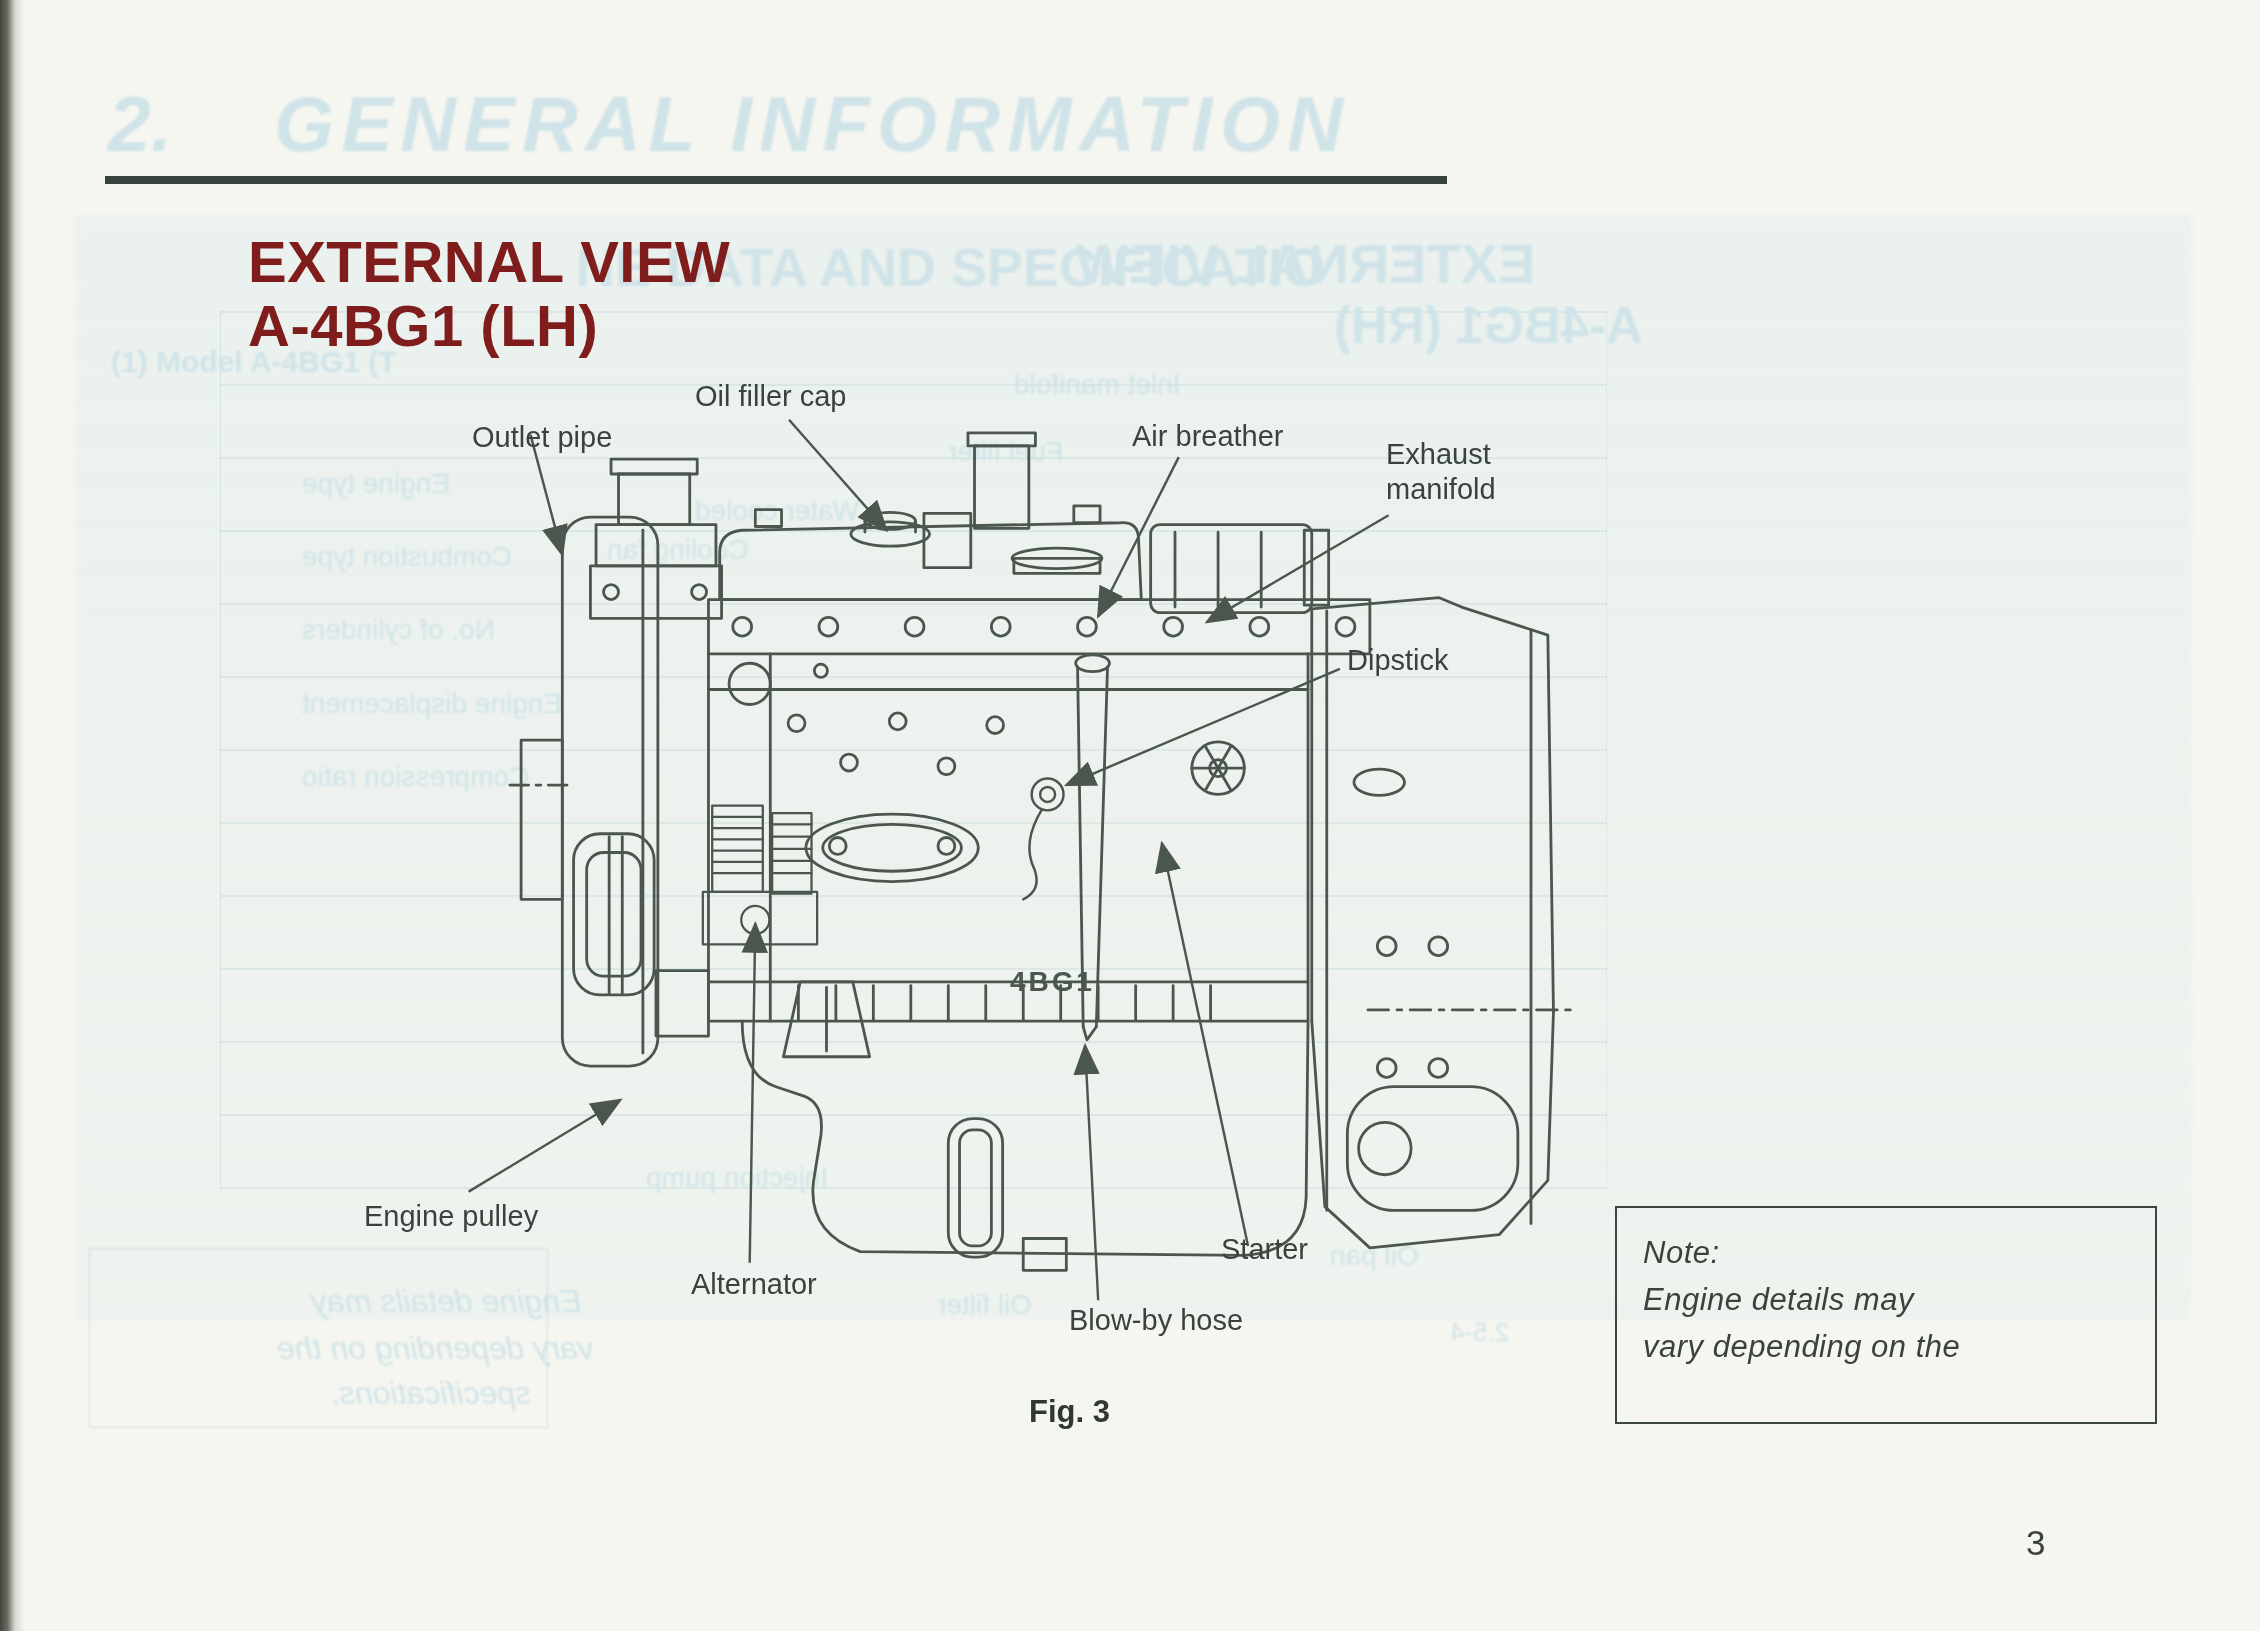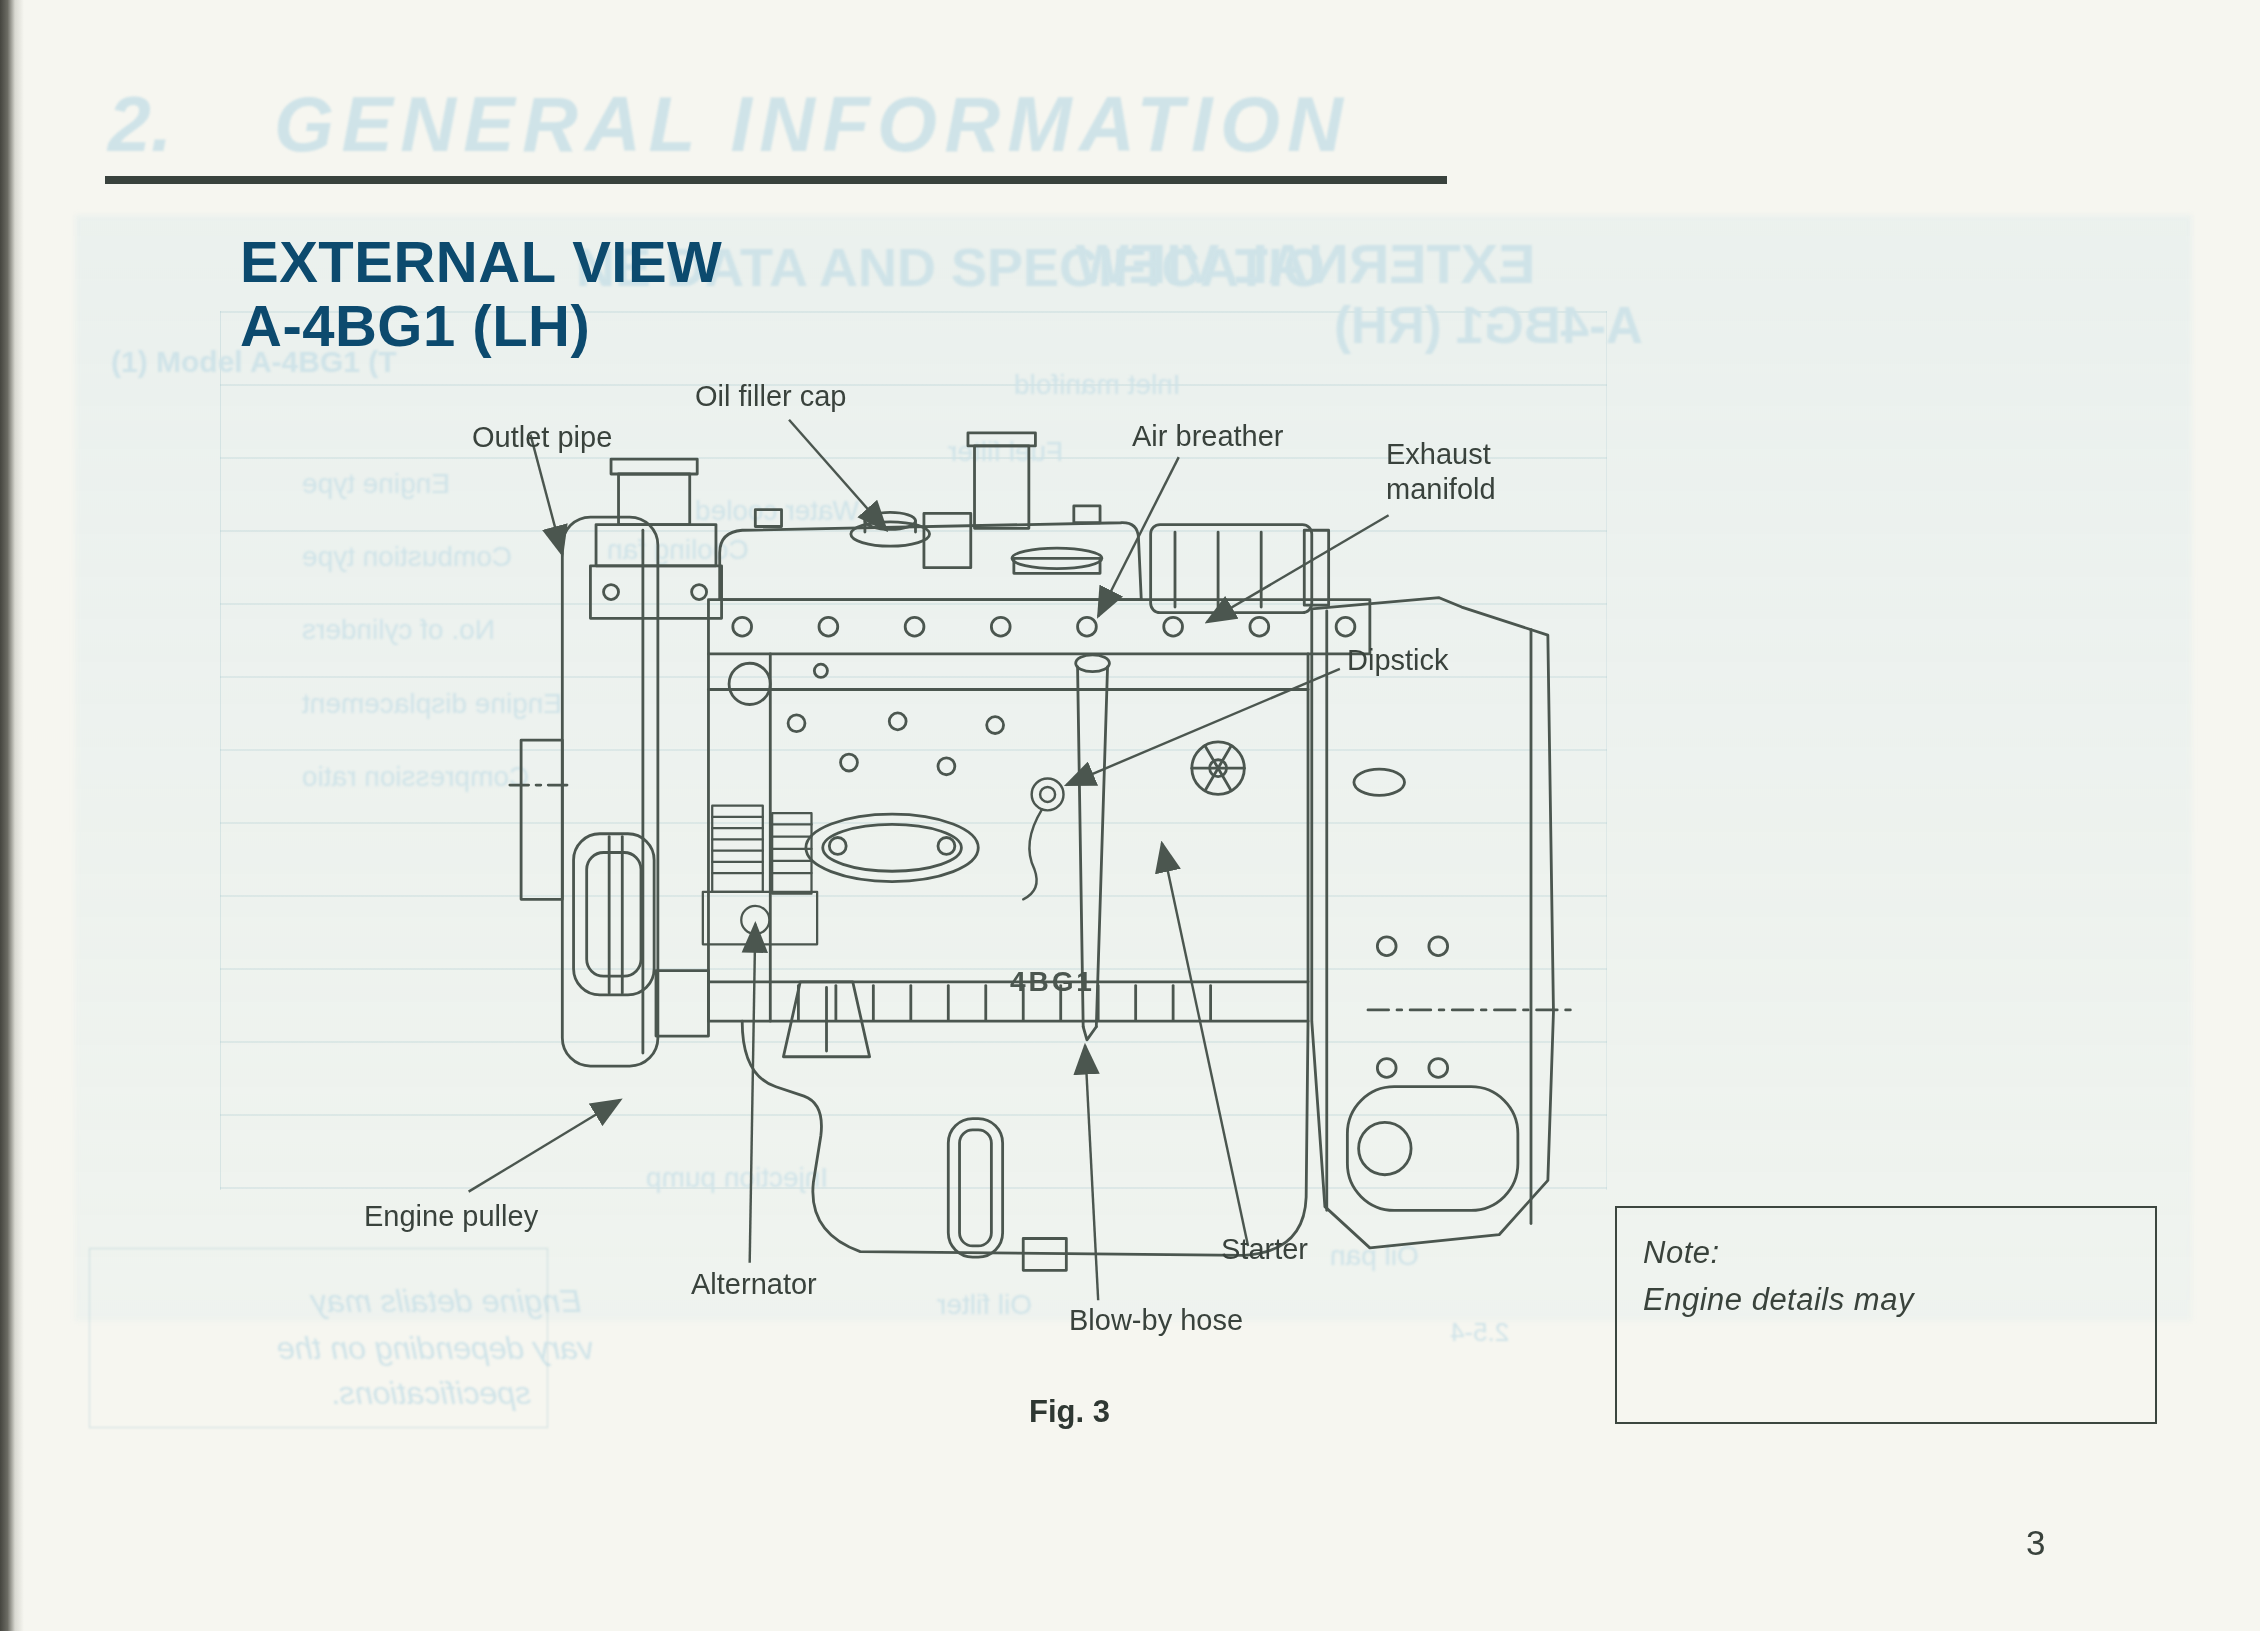--- a/index.html
+++ b/index.html
@@ -12,22 +12,22 @@
   .ghost-grid{position:absolute;left:220px;top:311px;width:1385px;height:879px;
         background:repeating-linear-gradient(180deg,rgba(148,188,198,.20) 0 1.9px,transparent 1.9px 73px);
         border-left:1.9px solid rgba(148,188,198,.25);border-right:1.9px solid rgba(148,188,198,.18);}
   .ghost{position:absolute;color:#cfe3e8;white-space:nowrap;line-height:1;filter:blur(1px);}
   .ghost.bold{font-weight:bold;}
   .ghost.italic{font-style:italic;}
   .ghost.mirror{display:inline-block;transform:scaleX(-1);}
   .ghost-notebox{position:absolute;left:89px;top:1248px;width:457px;height:178px;
         border:1.9px solid rgba(150,190,200,.40);filter:blur(0.9px);}
   .rule{position:absolute;left:105px;top:176px;width:1342px;height:8.4px;background:#39423d;}
-  .title{position:absolute;left:240px;top:230px;font-size:58px;font-weight:bold;
-         line-height:64px;color:#0c4a6e;letter-spacing:0.5px;}
+  .title{position:absolute;left:248px;top:230px;font-size:58px;font-weight:bold;
+         line-height:64px;color:#7f1d1d;letter-spacing:0.5px;}
   .plabel{position:absolute;font-size:29px;color:#39423c;white-space:pre-line;line-height:35px;}
   .notebox{position:absolute;left:1615px;top:1206px;width:542px;height:218px;
            border:2.8px solid #3c463f;box-sizing:border-box;padding:20.6px 0 0 26px;
            font-style:italic;color:#39423b;font-size:31px;line-height:47px;letter-spacing:0.5px;}
   .figcap{position:absolute;left:1029px;top:1394px;font-size:31px;font-weight:bold;color:#2f3833;}
   .pagenum{position:absolute;left:2026px;top:1523px;font-size:35px;color:#39423c;}
   svg#diagram{position:absolute;left:0;top:0;width:2261px;height:1631px;}
 </style>
 </head>
 <body>
@@ -268,19 +268,20 @@
       <div class="plabel" style="left: 1347px; top: 643px;">Dipstick</div>
       <div class="plabel" style="left: 364px; top: 1199px;">Engine pulley</div>
       <div class="plabel" style="left: 691px; top: 1267px;">Alternator</div>
       <div class="plabel" style="left: 1221px; top: 1216px; margin-top: 16px;">Starter</div>
       <div class="plabel" style="left: 1069px; top: 1303px;">Blow-by hose</div>
     </div>
 
   <div class="notebox">
     <div>Note:</div>
     <div>Engine details may</div>
+    <div>vary depending on the</div>
   </div>
 
   <div class="figcap">Fig. 3</div>
   <div class="pagenum">3</div>
 
 </div>
 
 
 </body></html>

